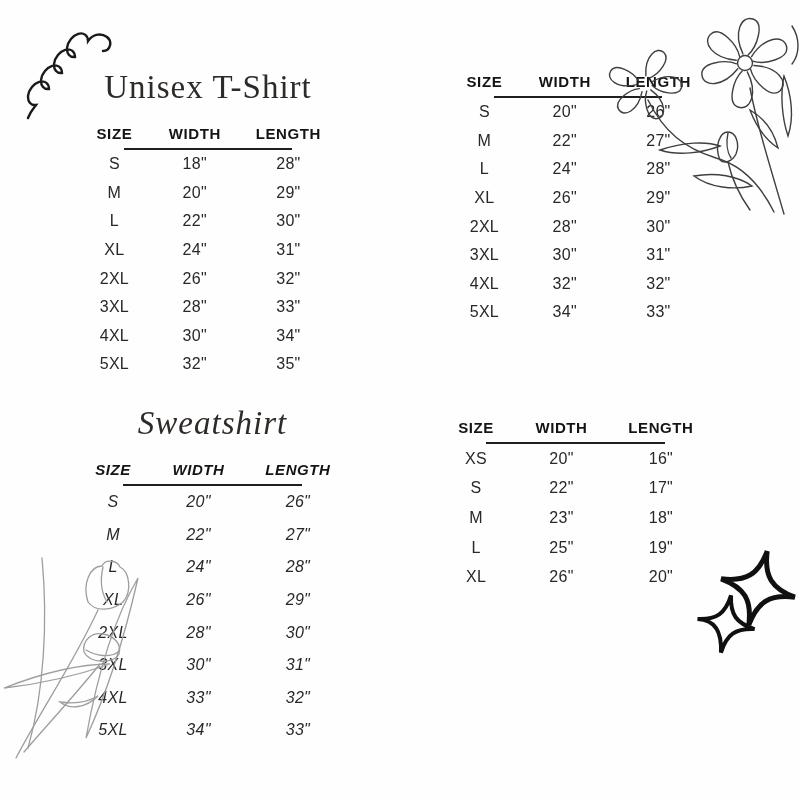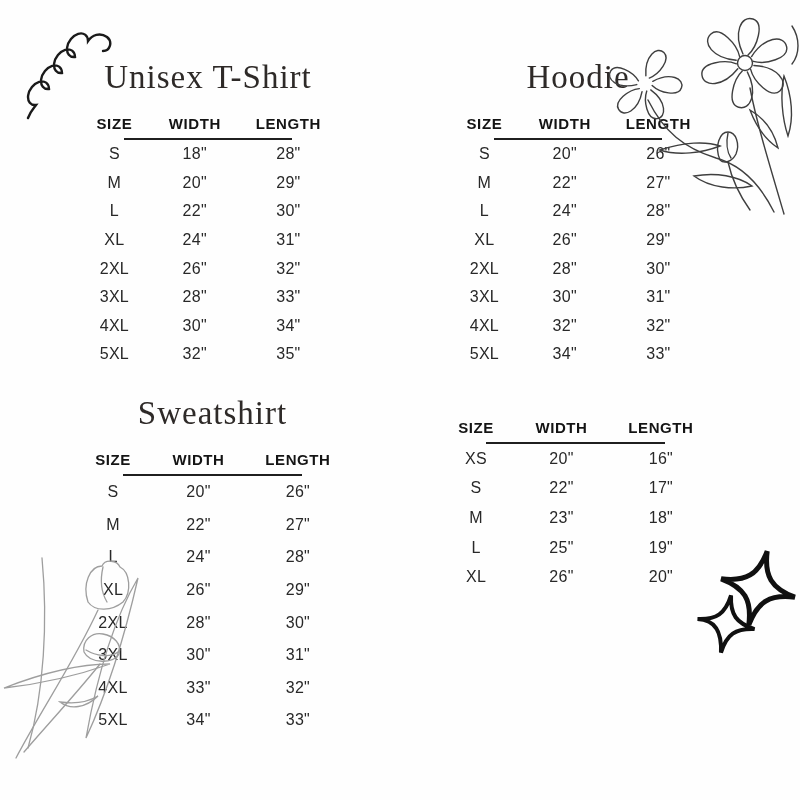--- a/index.html
+++ b/index.html
@@ -9,21 +9,21 @@
     background:#ffffff;
   }
   .frame{
     position:relative;width:800px;height:800px;
     background:#fefefe;overflow:hidden;
   }
   .section{
     position:absolute;text-align:center;z-index:1;
   }
   .title{
-    margin:0;font-family:"Liberation Serif","DejaVu Serif",serif;
+    margin:10px;font-family:"Liberation Serif","DejaVu Serif",serif;
     font-weight:500;font-size:33px;line-height:42px;height:42px;
     color:#2e2a28;letter-spacing:1px;white-space:nowrap;
   }
   .thead{
     display:flex;margin-top:15px;height:21px;align-items:center;
     font-weight:bold;font-size:15px;letter-spacing:.6px;color:#141414;
   }
   .rule{
     width:70%;margin:4px auto 0;border-top:2px solid #1f1f1f;height:0;
   }
@@ -87,21 +87,20 @@
         </div>
         <div class="trow">
           <span class="cell c0">5XL</span>
           <span class="cell c1">32"</span>
           <span class="cell c2">35"</span>
         </div>
       </div>
   </section>
 
   <section class="section" style="left:458px;top:56px;width:240px;--rh:28.6px;">
-    <h2 class="title">Hoodie</h2>
     <div class="thead">
       <span class="cell c0">SIZE</span>
       <span class="cell c1">WIDTH</span>
       <span class="cell c2">LENGTH</span>
     </div>
     <div class="rule"></div>
     <div class="tbody">
         <div class="trow">
           <span class="cell c0">S</span>
           <span class="cell c1">20"</span>
@@ -138,21 +137,21 @@
           <span class="cell c2">32"</span>
         </div>
         <div class="trow">
           <span class="cell c0">5XL</span>
           <span class="cell c1">34"</span>
           <span class="cell c2">33"</span>
         </div>
       </div>
   </section>
 
-  <section class="section" style="left:85px;top:392px;width:255px;--rh:32.6px;">
+  <section class="section" style="left:85px;top:392px;width:255px;font-style:italic;--rh:32.6px;">
     <h2 class="title">Sweatshirt</h2>
     <div class="thead">
       <span class="cell c0">SIZE</span>
       <span class="cell c1">WIDTH</span>
       <span class="cell c2">LENGTH</span>
     </div>
     <div class="rule"></div>
     <div class="tbody">
         <div class="trow">
           <span class="cell c0">S</span>

